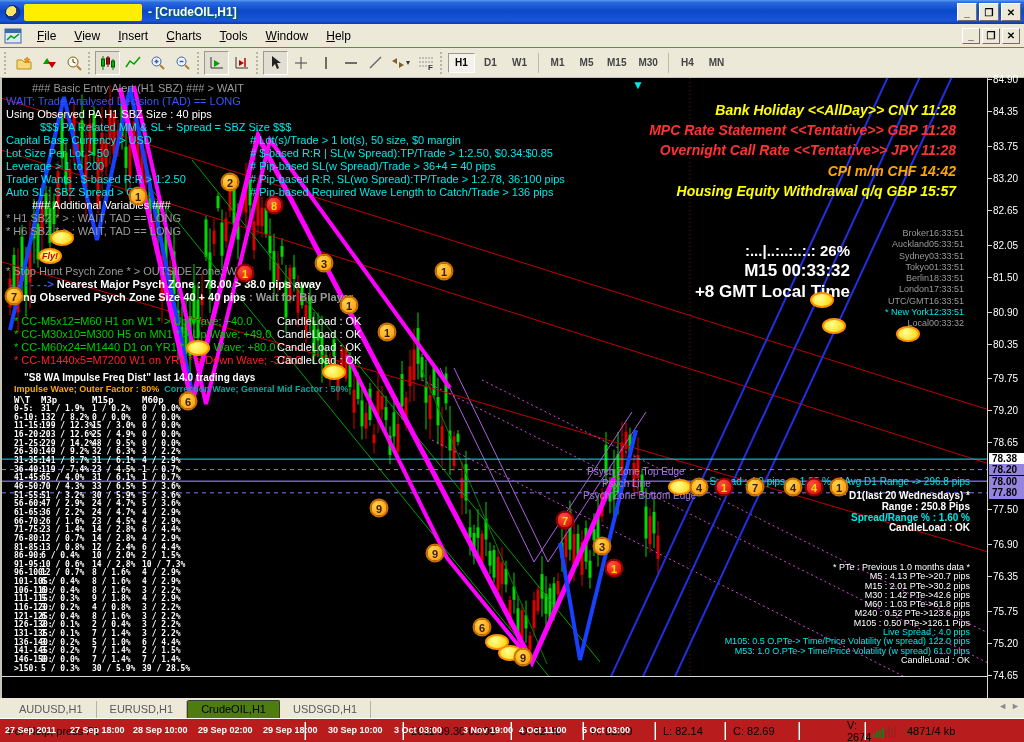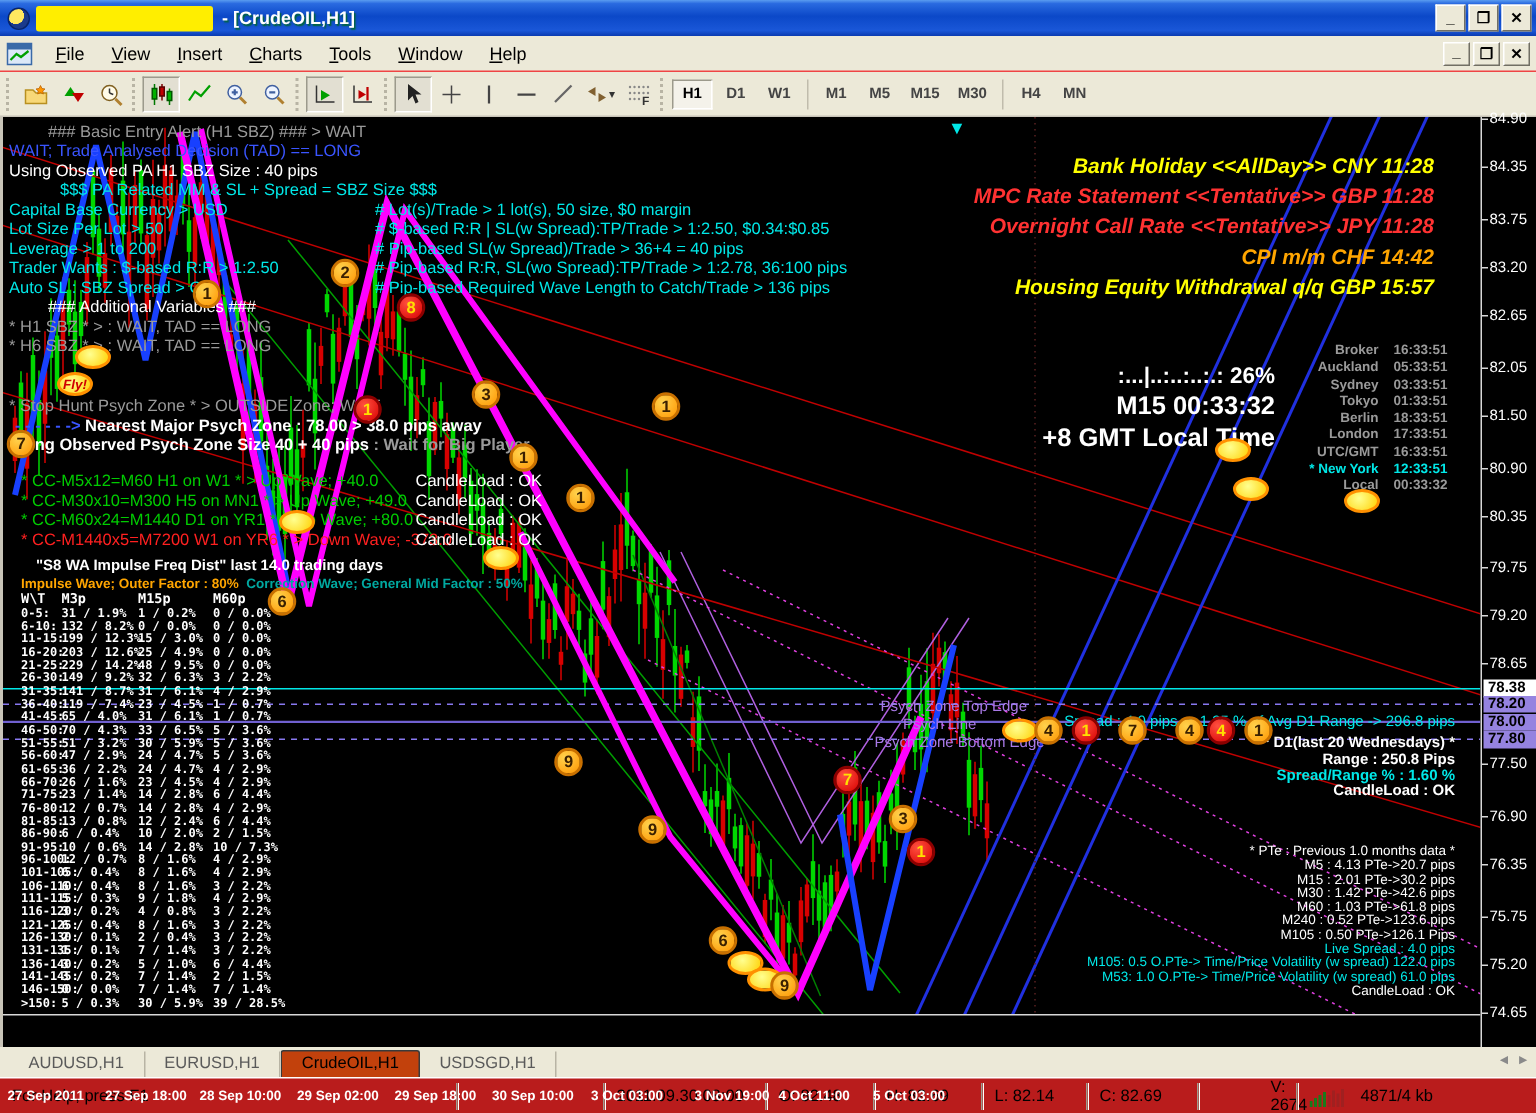--- a/index.html
+++ b/index.html
@@ -49,21 +49,21 @@
   .freq{position:absolute;left:12px;top:327px;z-index:2;font:bold 8px "DejaVu Sans Mono",monospace;}
   .frow{height:8.67px;line-height:8.7px;white-space:nowrap;}
   .fc{display:inline-block;color:#fff;}
   .fc0{width:27px;} .fc1{width:51px;} .fc2{width:50px;} .fc3{width:46px;}
   
   .news{position:absolute;right:68px;top:22px;text-align:right;z-index:2;font:italic bold 14px "Liberation Sans",sans-serif;line-height:20.2px;}
   .clock{position:absolute;right:174px;top:163px;text-align:right;z-index:2;color:#fff;font-weight:bold;}
   .clock .l1{font-size:15px;line-height:19px;}
   .clock .l2,.clock .l3{font-size:17px;line-height:21px;}
   .wtimes{position:absolute;right:51px;top:150px;z-index:2;font:9px "Liberation Sans",sans-serif;line-height:11.3px;}
-  .wt-row{display:flex;justify-content:flex-end;gap:10px;color:#9a9a9a;font-weight:bold;}
+  .wt-row{display:flex;justify-content:flex-end;color:#9a9a9a;}
   .wt-row .city{width:78px;text-align:right;}
   .wt-row .tm{width:44px;text-align:left;}
   .wt-row.hl{color:#00e8e8;}
   .rblock{position:absolute;right:54px;text-align:right;z-index:2;}
   .d1b{top:413px;font:bold 10px "Liberation Sans",sans-serif;line-height:10.8px;}
   .pteb{top:485px;font:9px "Liberation Sans",sans-serif;line-height:9.3px;}
   
   .price-axis{position:absolute;left:985px;top:0;width:39px;height:620px;border-left:1px solid #d8d8d8;z-index:4;background:#000;}
   .ptick{position:absolute;left:5px;color:#fff;font:10px "Liberation Sans",sans-serif;}
   .ptick::before{content:"";position:absolute;left:-5px;top:5px;width:4px;height:1px;background:#d8d8d8;}
@@ -78,21 +78,21 @@
           font:bold 11px "Liberation Sans",sans-serif;transform:translate(-50%,-50%);}
   .marker.o{background:radial-gradient(circle at 35% 30%,#ffd24d,#ff9500);color:#3a2000;border:2px solid #c87000;}
   .marker.r{background:radial-gradient(circle at 35% 30%,#ff5040,#d80000);color:#ffe000;border:2px solid #8c0000;}
   .blob{position:absolute;width:24px;height:16px;border-radius:50%;z-index:2;transform:translate(-50%,-50%);
         background:radial-gradient(circle at 40% 35%,#ffff90,#ffd000);border:2px solid #ff9000;
         display:flex;align-items:center;justify-content:center;font:bold italic 9px "Liberation Sans",sans-serif;color:#d00000;}
   .dn-arrow{position:absolute;left:630px;top:0px;color:#00e8e8;font-size:12px;z-index:3;}
   
   .tabbar{height:20px;background:#ece9d8;display:flex;align-items:flex-end;padding:0 0 0 6px;position:relative;}
   .tab{padding:2px 13px 3px;font-size:11px;color:#5a5a5a;border-right:1px solid #b8b4a4;}
-  .tab.active{background:#c2410c;border:1px solid #3a3a3a;border-bottom:none;color:#000;border-radius:2px 2px 0 0;}
+  .tab.active{background:#4d7c0f;border:1px solid #3a3a3a;border-bottom:none;color:#000;border-radius:2px 2px 0 0;}
   .tab-scroll{position:absolute;right:4px;top:3px;display:flex;gap:4px;color:#8a8a8a;font-size:9px;}
   
   .statusbar{height:24px;background:#b91c1c;display:flex;align-items:center;font-size:11px;color:#000;border-top:1px solid #fff;}
   .scell{padding:0 8px;height:18px;display:flex;align-items:center;border-left:1px solid #9f9c8f;box-shadow:inset 1px 0 0 #fff;}
   .scell:first-child{border-left:none;box-shadow:none;flex:1;}
   .sgap{width:98px;height:18px;border-left:1px solid #9f9c8f;box-shadow:inset 1px 0 0 #fff;}
 </style>
 </head>
 <body>
 

